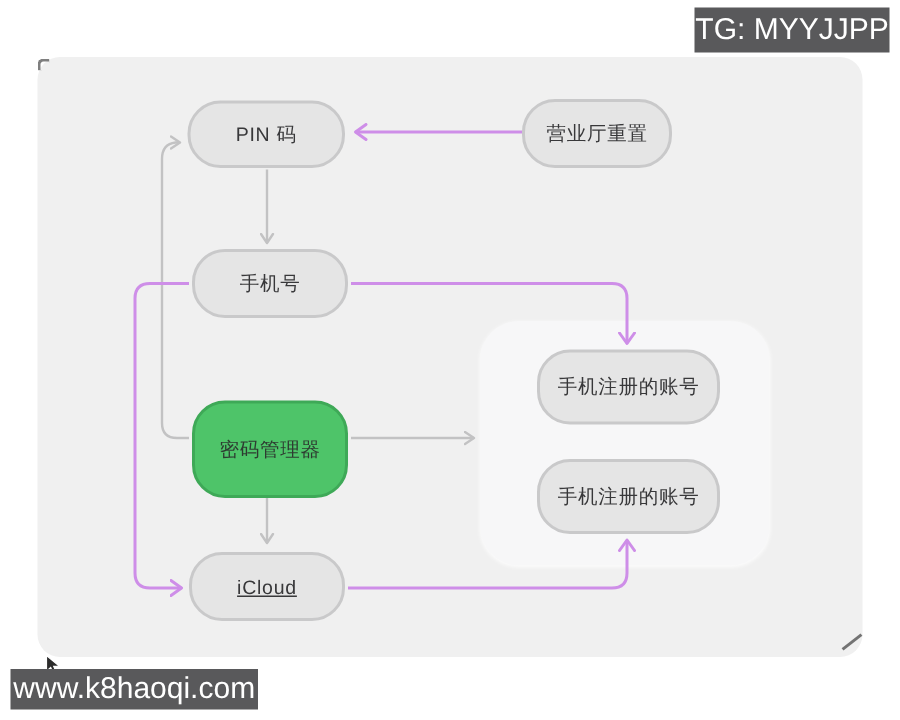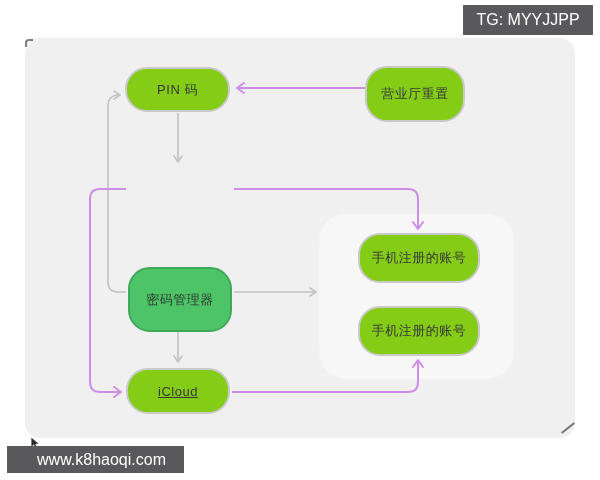--- a/index.html
+++ b/index.html
@@ -42,47 +42,47 @@
     height: 163px;
     background: #F7F7F8;
     border-radius: 26px;
     box-shadow: 0 1px 3px rgba(255,255,255,0.9);
   }
   .node {
     position: absolute;
     display: flex;
     align-items: center;
     justify-content: center;
-    background: #84cc16;
+    background: #e5e5e5;
     border: 2px solid #C9C9CA;
     border-radius: 22px;
     font-size: 13px;
     color: #38383A;
     box-sizing: border-box;
     letter-spacing: 0.5px;
   }
   .node-pin          { left: 125px; top: 67px;  width: 105px; height: 45px; }
-  .node-hall-reset   { left: 365px; top: 66px;  width: 100px; height: 56px; }
+  .node-hall-reset   { left: 348px; top: 66px;  width: 100px; height: 46px; }
   .node-phone        { left: 128px; top: 166px; width: 104px; height: 46px; }
   .node-pm           { left: 128px; top: 267px; width: 104px; height: 65px;
                        background: #4EC469; border-color: #3EA957; color: #2E3B31; }
   .node-icloud       { left: 126px; top: 368px; width: 104px; height: 46px; text-decoration: underline; }
   .node-phone-acct   { left: 358px; top: 233px; width: 122px; height: 50px; }
   .node-email-acct   { left: 358px; top: 306px; width: 122px; height: 50px; }
   .watermark {
     position: absolute;
     display: flex;
     align-items: center;
     justify-content: center;
     background: #59595B;
     color: #FFFFFF;
-    font-size: 16px;
+    font-size: 20px;
   }
   .wm-tg  { left: 463px; top: 5px;   width: 130px; height: 30px; }
-  .wm-www { left: 7px;   top: 446px; width: 165px; height: 27px; padding-left: 12px; }
+  .wm-www { left: 7px;   top: 446px; width: 165px; height: 27px; }
   .corner-mark-tl {
     position: absolute; left: 25px; top: 39px;
     width: 6px; height: 6px;
     border-left: 2px solid #4A4A4A;
     border-top: 2px solid #4A4A4A;
     border-top-left-radius: 4px;
     opacity: 0.7;
   }
   .corner-mark-br {
     position: absolute; left: 560px; top: 427px;
@@ -136,20 +136,23 @@
   </svg>
 
   <div class="node node-pin">
       <span>PIN 码</span>
     </div>
 
   <div class="node node-hall-reset">
       <span>营业厅重置</span>
     </div>
 
+  <div class="node node-phone">
+      <span>手机号</span>
+    </div>
 
   <div class="node node-pm">
       <span>密码管理器</span>
     </div>
 
   <div class="node node-icloud">
       <span>iCloud</span>
     </div>
 
   <div class="node node-phone-acct">

